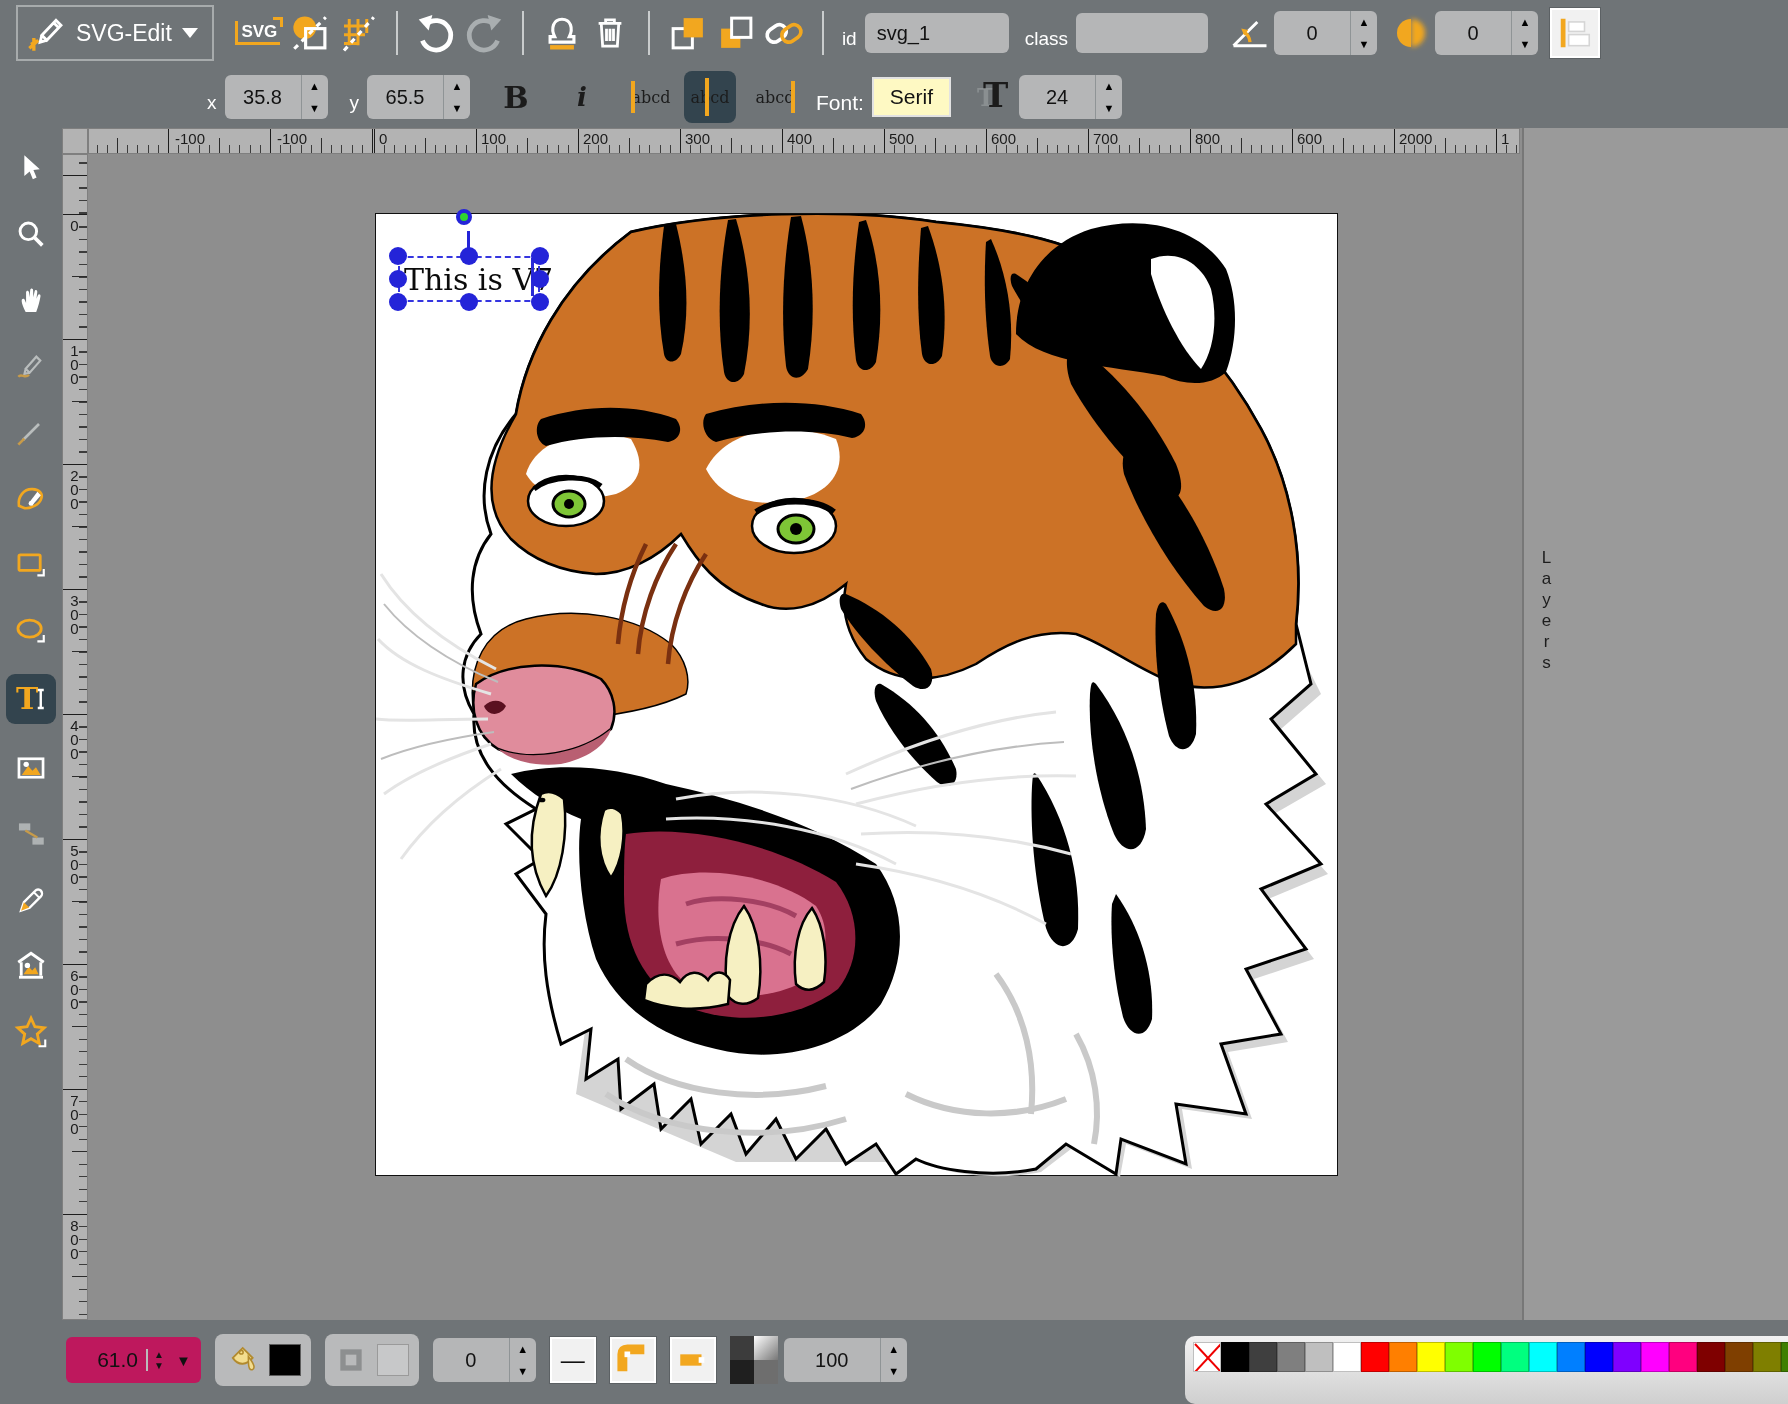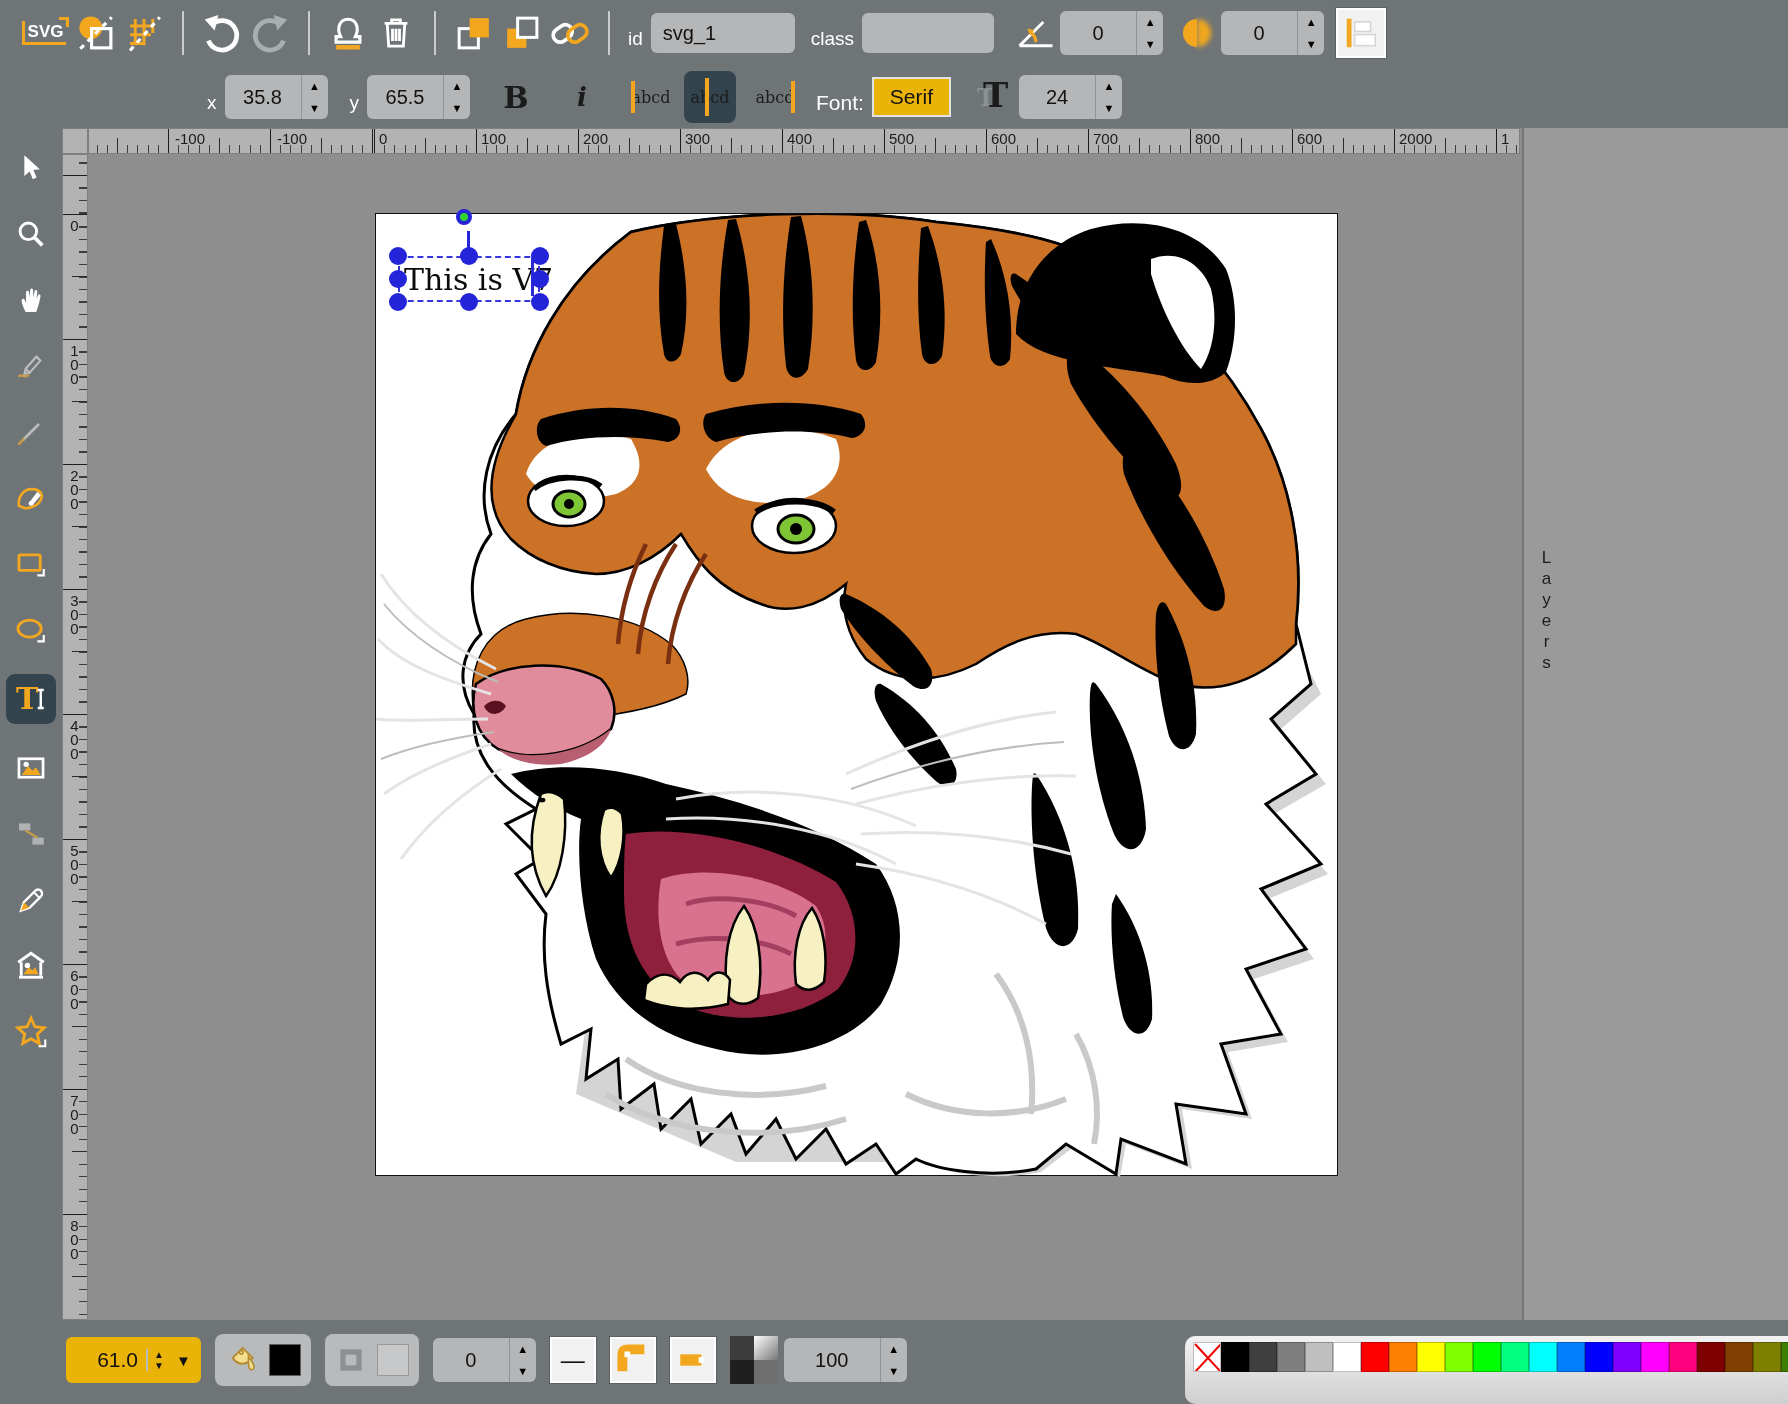--- a/index.html
+++ b/index.html
@@ -21,21 +21,21 @@
   #logo-btn{display:flex;align-items:center;border:2px solid #a7abac;height:56px;padding:0 14px 0 8px;margin-right:16px;cursor:pointer}
   #logo-btn .title{color:#fff;font-size:23px;margin:0 10px}
   .caret{width:0;height:0;border-left:8px solid transparent;border-right:8px solid transparent;border-top:10px solid #fff}
   .serif-b{font-family:"DejaVu Serif","Liberation Serif",serif;font-weight:bold;font-size:30px;color:#1b1b1b}
   .serif-i{font-family:"DejaVu Serif","Liberation Serif",serif;font-style:italic;font-weight:bold;font-size:26px;color:#1b1b1b}
   .anchor{position:relative;width:46px;height:46px;display:flex;align-items:center;justify-content:center;
     font-family:"DejaVu Serif","Liberation Serif",serif;font-size:16px;color:#1c1c1c;cursor:pointer;flex:0 0 auto}
   .anchor .bar{position:absolute;top:7px;bottom:7px;width:4px;background:#f2a71f}
   .anchor.start .bar{left:3px}.anchor.mid .bar{left:21px}.anchor.end .bar{right:3px}
   .anchor.sel{background:#33444e;border-radius:8px;width:52px;height:52px}
-  #fontbtn{background:#eab308;border:2px solid #e2e2e2;color:#121212;font-size:21px;padding:6px 16px;cursor:pointer}
+  #fontbtn{background:#fef9c3;border:2px solid #e2e2e2;color:#121212;font-size:21px;padding:6px 16px;cursor:pointer}
   .whitebtn{background:#f1f1f1;border:2px solid #fff;box-shadow:0 0 0 1px #5c6164;display:flex;align-items:center;justify-content:center;cursor:pointer}
 
   
   #leftbar{position:absolute;left:0;top:128px;width:62px;height:1192px;background:#6f7477;z-index:25;
     display:flex;flex-direction:column;align-items:center;padding-top:18px;gap:22px}
   .tool{width:44px;height:44px;display:flex;align-items:center;justify-content:center;cursor:pointer;flex:0 0 auto}
   .tool.sel{background:#33444e;border-radius:9px;width:50px;height:50px}
 
   
   #corner{position:absolute;left:62px;top:128px;width:26px;height:26px;background:#b3b3b3;border:1px solid #7f7f7f;z-index:20}
@@ -75,41 +75,51 @@
     background:#2fd42f;border:4px solid #2424d8;z-index:9;cursor:pointer}
 
   
   #layers{position:absolute;left:1522px;top:128px;width:266px;height:1192px;background:#9a9a9a;border-left:2px solid #777;z-index:5}
   #layers .vtext{position:absolute;left:12px;top:420px;writing-mode:vertical-lr;text-orientation:upright;
     font-size:17px;color:#1d1d1d;letter-spacing:2px;cursor:pointer}
 
   
   #bottombar{position:absolute;left:0;top:1320px;width:1788px;height:84px;background:#6f7477;z-index:30;overflow:hidden}
   #bb-inner{position:absolute;left:66px;top:14px;display:flex;align-items:center;gap:14px}
-  #zoomw{background:#eab308;border-radius:6px;height:46px;display:flex;align-items:center;padding:0 10px;gap:8px}
+  #zoomw{background:#be185d;border-radius:6px;height:46px;display:flex;align-items:center;padding:0 10px;gap:8px}
   #zoomw .zval{font-size:21px;color:#111;min-width:62px;text-align:right}
   #zoomw .zspin{display:flex;flex-direction:column;border-left:2px solid #bbb;padding-left:6px;font-size:10px;color:#111;line-height:11px}
   #zoomw .zdd{font-size:15px;color:#111;margin-left:4px}
   .swgroup{background:#b9babb;border-radius:8px;height:52px;display:flex;align-items:center;padding:0 10px;gap:10px}
   .swatch{width:32px;height:32px;border:1px solid #5c5c5c}
   .sqbtn{width:46px;height:46px;background:#f1f1f1;border:2px solid #fff;box-shadow:0 0 0 1px #5c6164;
     display:flex;align-items:center;justify-content:center;font-size:24px;color:#111;cursor:pointer}
   #palette{position:absolute;left:1185px;top:16px;width:640px;height:68px;border-radius:10px;
     background:linear-gradient(#f2f2f2,#cfcfcf);padding:6px 0 0 8px;display:flex}
   .pcell{width:28px;height:30px;border:1px solid rgba(0,0,0,.25);flex:0 0 auto;cursor:pointer}
   .pnone{background:#fff;position:relative;overflow:hidden}
   .pnone svg{position:absolute;left:0;top:0}
 
   svg text{font-family:"DejaVu Serif","Liberation Serif",serif}
 </style>
 </head>
 <body>
 
 <div id="topbar">
   <div id="row1">
+    <div id="logo-btn">
+      <span>
+        <svg width="40" height="40" viewBox="0 0 24 24">
+          <path d="M3,20 l3.4,-2 M4.7,16.2 l0,7.6 M2,22.4 l5.4,-4.8" stroke="#f2a71f" stroke-width="2" fill="none"></path>
+          <path d="M9.5,14.5 L18,5.5 L21,8.5 L12.5,17.5 Z M9.5,14.5 l-1,4.2 l4.2,-1.2 M16.6,7 l2.6,2.6" stroke="#fff" stroke-width="1.7" fill="none"></path>
+        </svg>
+      </span>
+      <span class="title">SVG-Edit</span>
+      <span class="caret"></span>
+    </div>
 
     <div class="tbtn" style="width:56px">
       <span style="color:#fff;font-weight:bold;font-size:17px;border-left:3px solid #f2a71f;border-bottom:3px solid #f2a71f;padding:1px 3px 0 3px;position:relative">
         <span>SVG</span>
         <span style="position:absolute;right:-3px;top:-4px;width:10px;height:10px;border-right:3px solid #f2a71f;border-top:3px solid #f2a71f"></span>
       </span>
     </div>
 
     <div class="tbtn">
       <svg width="42" height="42" viewBox="0 0 24 24">

